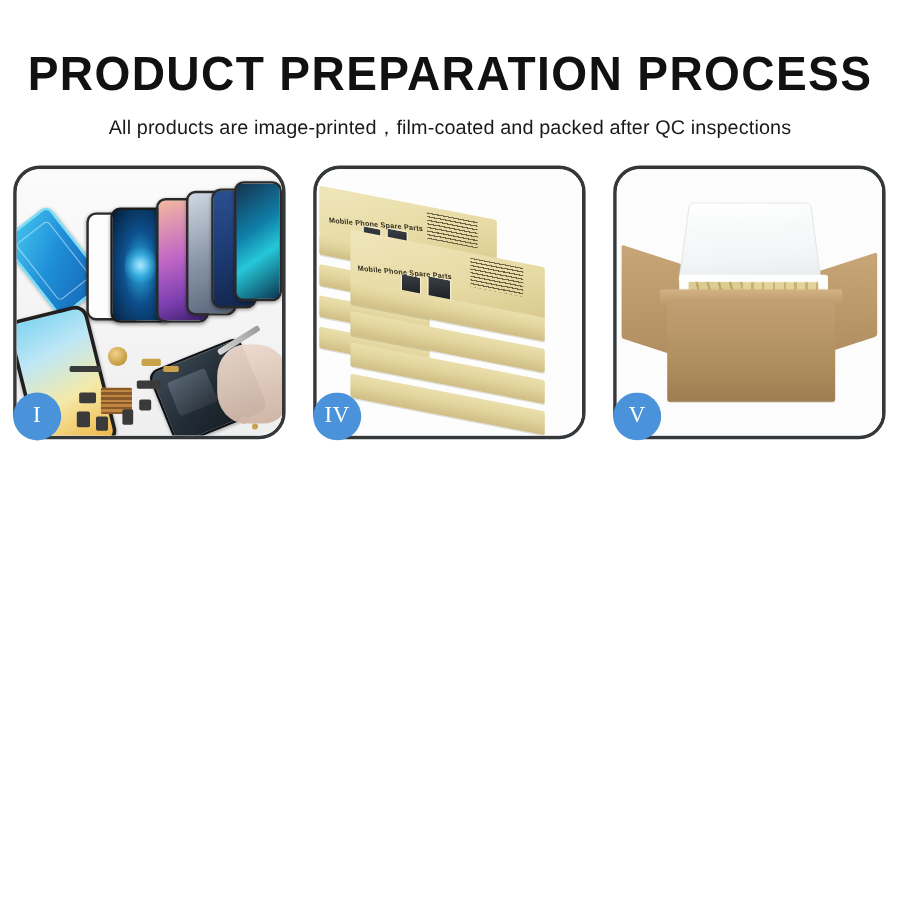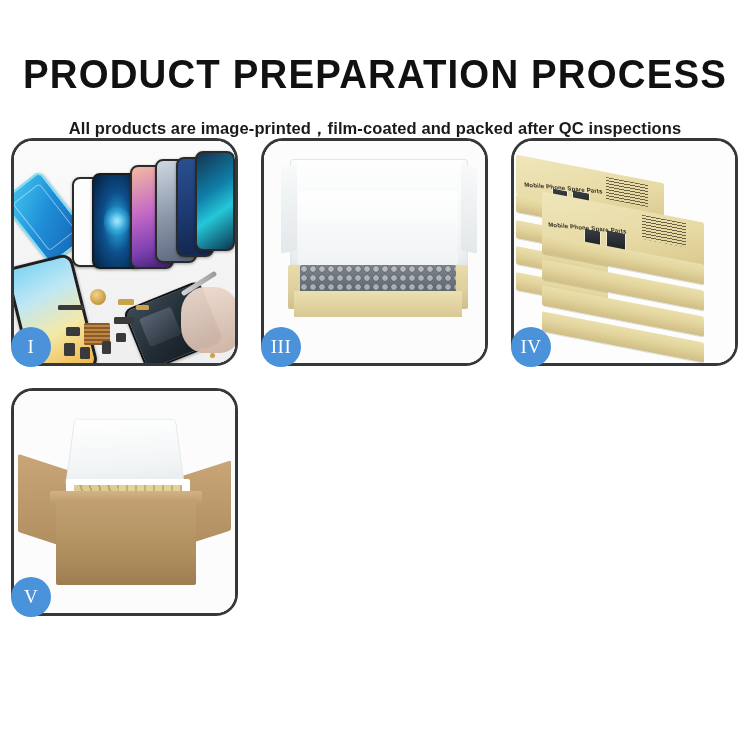--- a/index.html
+++ b/index.html
@@ -11,38 +11,38 @@
     width: 750px;
     height: 750px;
     overflow: hidden;
     font-family: "Liberation Sans", sans-serif;
     position: relative;
   }
 
   
   .header {
     text-align: center;
-    padding-top: 54px;
+    padding-top: 42px;
   }
   .page-title {
     font-family: "Liberation Sans", sans-serif;
     font-size: 40px;
     font-weight: bold;
     color: #111111;
     letter-spacing: 1.2px;
     line-height: 1;
     transform: scaleX(0.96);
     white-space: nowrap;
   }
   .page-subtitle {
     font-family: "Liberation Sans", sans-serif;
     font-size: 16.5px;
-    font-weight: bold;
+    font-weight: normal;
     color: #1a1a1a;
-    margin-top: 24px;
+    margin-top: 14px;
     letter-spacing: 0.1px;
     white-space: nowrap;
   }
 
   
   .grid {
     position: absolute;
     top: 138px;
     left: 11px;
     width: 728px;
@@ -438,31 +438,20 @@
       <div class="part" style="left:102px;top:192px;width:10px;height:9px;"></div>
       <div class="part part-gold" style="left:186px;top:206px;width:6px;height:6px;border-radius:50%;"></div>
       <div class="part part-gold" style="left:196px;top:212px;width:5px;height:5px;border-radius:50%;"></div>
       <div class="p1-hand"></div>
       <div class="p1-tool"></div>
     </div>
     <div class="badge">I</div>
   </div>
 
 
-  <div class="panel">
-    <div class="panel-inner">
-      <div class="p3-bg"></div>
-      <div class="p3-lid"></div>
-      <div class="p3-foam"></div>
-      <div class="p3-tray"></div>
-      <div class="p3-bubble"></div>
-      <div class="p3-tray-front"></div>
-    </div>
-    <div class="badge">III</div>
-  </div>
 
   <div class="panel">
     <div class="panel-inner">
       <div class="p4-bg"></div>
       <div class="p4-stack">
 
         <div class="p4-box" style="left:2px;top:62px;width:92px;height:18px;transform:skewY(11deg);"></div>
         <div class="p4-box" style="left:2px;top:88px;width:92px;height:18px;transform:skewY(11deg);"></div>
         <div class="p4-box" style="left:2px;top:114px;width:92px;height:18px;transform:skewY(11deg);"></div>
         <div class="p4-box" style="left:2px;top:140px;width:92px;height:18px;transform:skewY(11deg);"></div>

